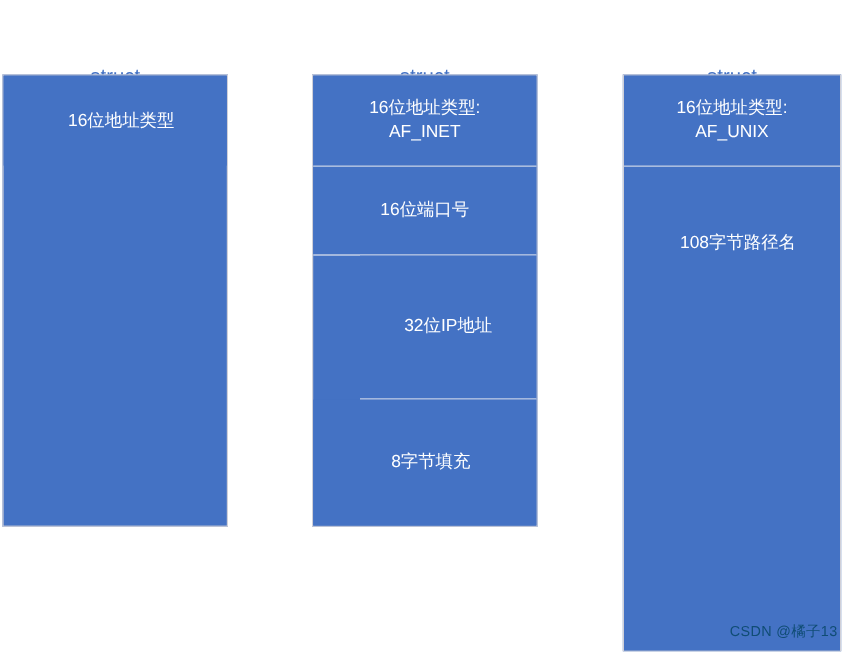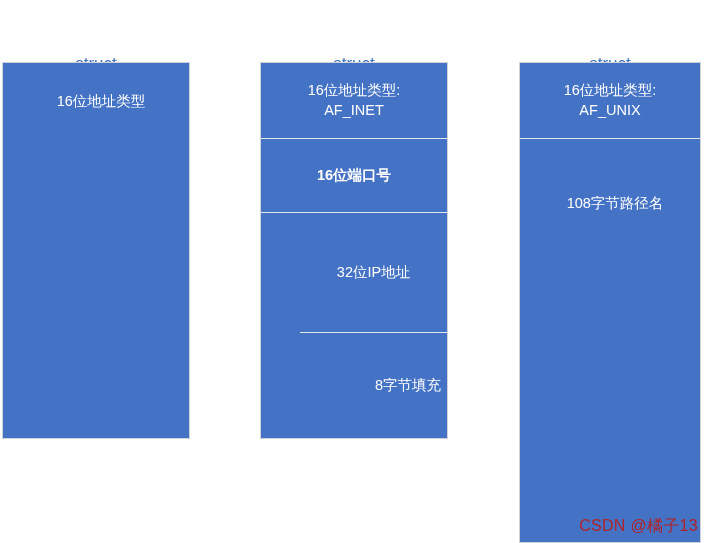--- a/index.html
+++ b/index.html
@@ -77,23 +77,23 @@
   #struct-sockaddr .f1 { height: 302px; }
 
   
   #struct-sockaddr-in {
     left: 260px;
     top: 62px;
     width: 188px;
     height: 377px;
   }
   #struct-sockaddr-in .f0 { height: 76px; }
-  #struct-sockaddr-in .f1 { height: 75px; font-weight: bold; }
+  #struct-sockaddr-in .f1 { height: 75px; }
   #struct-sockaddr-in .f2 { height: 120px; margin-left: 39px; }
-  #struct-sockaddr-in .f3 { height: 106px; justify-content: flex-end; }
+  #struct-sockaddr-in .f3 { height: 106px; }
 
   
   #struct-sockaddr-un {
     left: 519px;
     top: 62px;
     width: 182px;
     height: 481px;
   }
   #struct-sockaddr-un .f0 { height: 76px; }
   #struct-sockaddr-un .f1 { height: 405px; align-items: flex-start; padding-top: 54px; }
@@ -101,22 +101,22 @@
   
   #title-sockaddr     { left: 2px;   top: 6px;  width: 188px; }
   #title-sockaddr-in  { left: 260px; top: 6px;  width: 188px; }
   #title-sockaddr-un  { left: 519px; top: 6px;  width: 182px; }
 
   
   #watermark {
     position: absolute;
     right: 11px;
     bottom: 9px;
-    color: #b91c1c;
-    font-size: 16px;
+    color: #0c4a6e;
+    font-size: 12px;
     line-height: 16px;
     letter-spacing: 0.3px;
     white-space: pre;
     opacity: 0.92;
   }
 </style>
 </head>
 <body>
 
 <div class="canvas">

